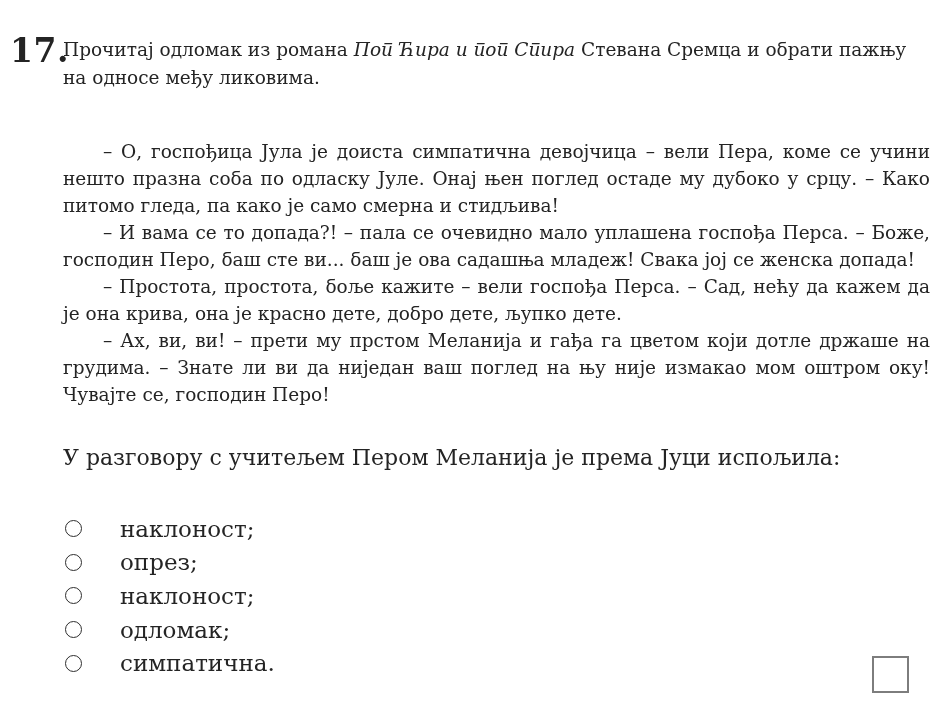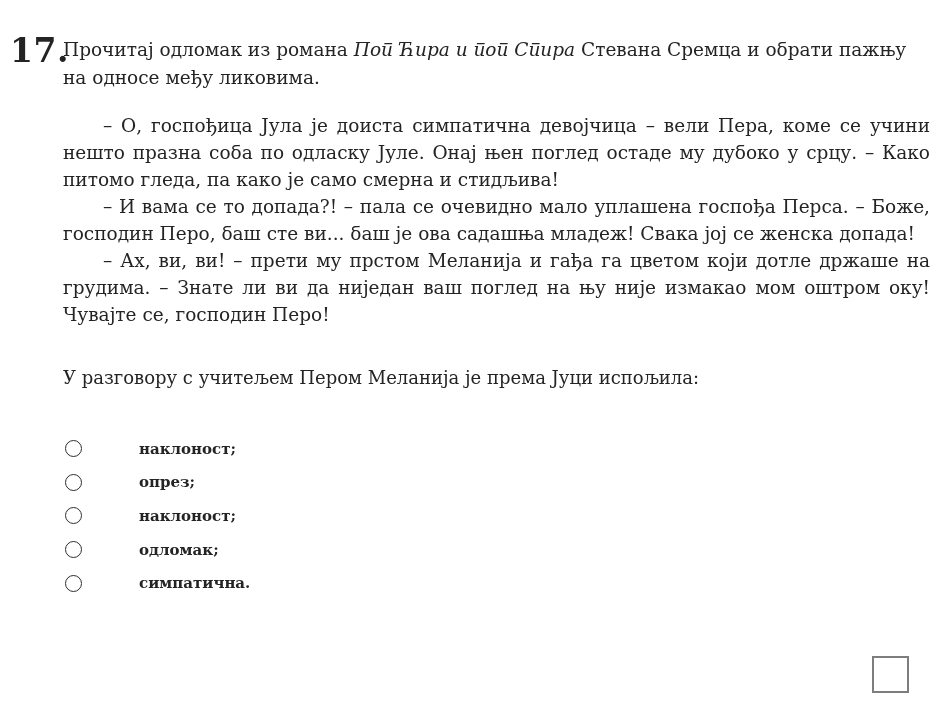--- a/index.html
+++ b/index.html
@@ -27,57 +27,56 @@
     top: 36px;
     width: 867px;
   }
   .prompt {
     margin: 0;
     font-size: 18.5px;
     line-height: 28px;
     text-align: left;
   }
   .passage {
-    margin-top: 20px;
+    margin-top: 46px;
     text-align: justify;
   }
   .passage p {
     margin: 0;
     text-indent: 40px;
     font-size: 18.5px;
     line-height: 27px;
   }
   .it { font-style: italic; }
   .stem {
     margin: 0;
     margin-top: 36px;
-    font-size: 18px;
+    font-size: 22px;
     line-height: 28px;
   }
   .options { margin-top: 40px; }
   .opt-row {
     display: flex;
     align-items: center;
     height: 33.6px;
   }
   .radio {
     width: 17px;
     height: 17px;
     border: 1.6px solid #2e2e2e;
     border-radius: 50%;
     background: #ffffff;
     flex: 0 0 auto;
     margin-left: 2px;
     cursor: pointer;
   }
   .opt-label {
-    margin-left: 57px;
-    font-size: 15px;
+    margin-left: 38px;
+    font-size: 23px;
     line-height: 24px;
-    font-weight: bold;
   }
   .score-box {
     position: absolute;
     left: 872px;
     top: 656px;
     width: 37px;
     height: 37px;
     border: 2px solid #7d7d7d;
     background: #ffffff;
   }
@@ -87,20 +86,21 @@
 
 <div class="qnum">17.</div>
 
 <div class="content">
 
   <p class="prompt"><span>Прочитај одломак из романа </span><span class="it">Поп Ћира и поп Спира</span><span> Стевана Сремца и обрати пажњу на односе међу ликовима.</span></p>
 
   <div class="passage">
       <p><span>– О, госпођица Јула је доиста симпатична девојчица – вели Пера, коме се учини нешто празна соба по одласку Јуле. Онај њен поглед остаде му дубоко у срцу. – Како питомо гледа, па како је само смерна и стидљива!</span></p>
       <p><span>– И вама се то допада?! – пала се очевидно мало уплашена госпођа Перса. – Боже, господин Перо, баш сте ви... баш је ова садашња младеж! Свака јој се женска допада!</span></p>
+      <p><span>– Простота, простота, боље кажите – вели госпођа Перса. – Сад, нећу да кажем да је она крива, она је красно дете, добро дете, љупко дете.</span></p>
       <p><span>– Ах, ви, ви! – прети му прстом Меланија и гађа га цветом који дотле држаше на грудима. – Знате ли ви да ниједан ваш поглед на њу није измакао мом оштром оку! Чувајте се, господин Перо!</span></p>
     </div>
 
   <p class="stem">У разговору с учитељем Пером Меланија је према Јуци испољила:</p>
 
   <div class="options">
       <div class="opt-row">
         <span class="radio"></span>
         <span class="opt-label">наклоност;</span>
       </div>

